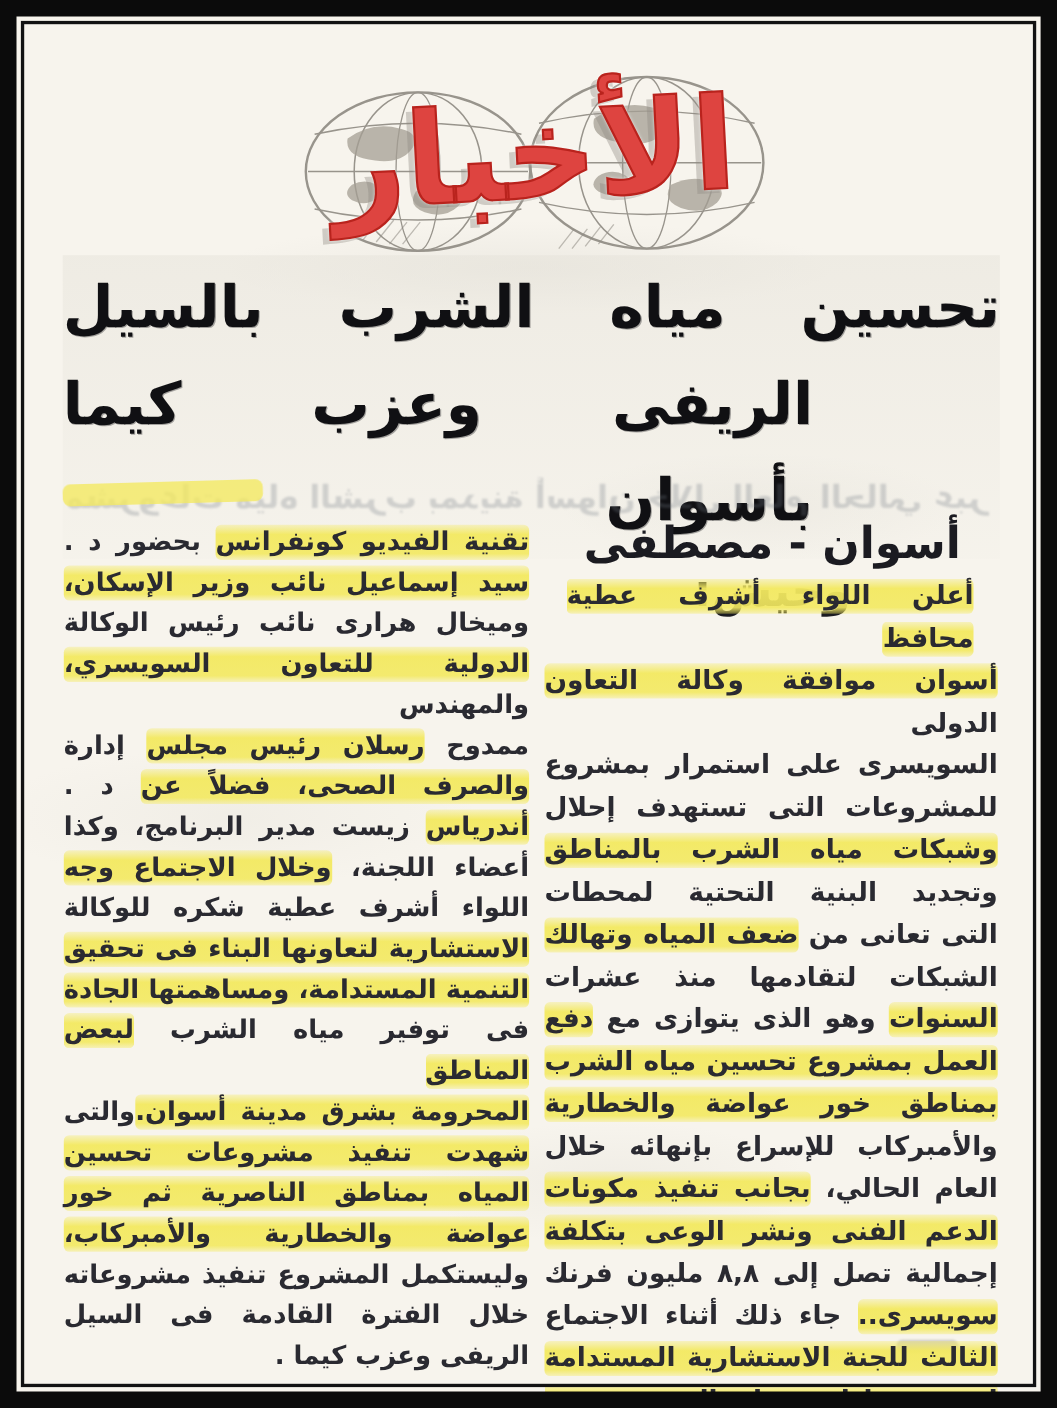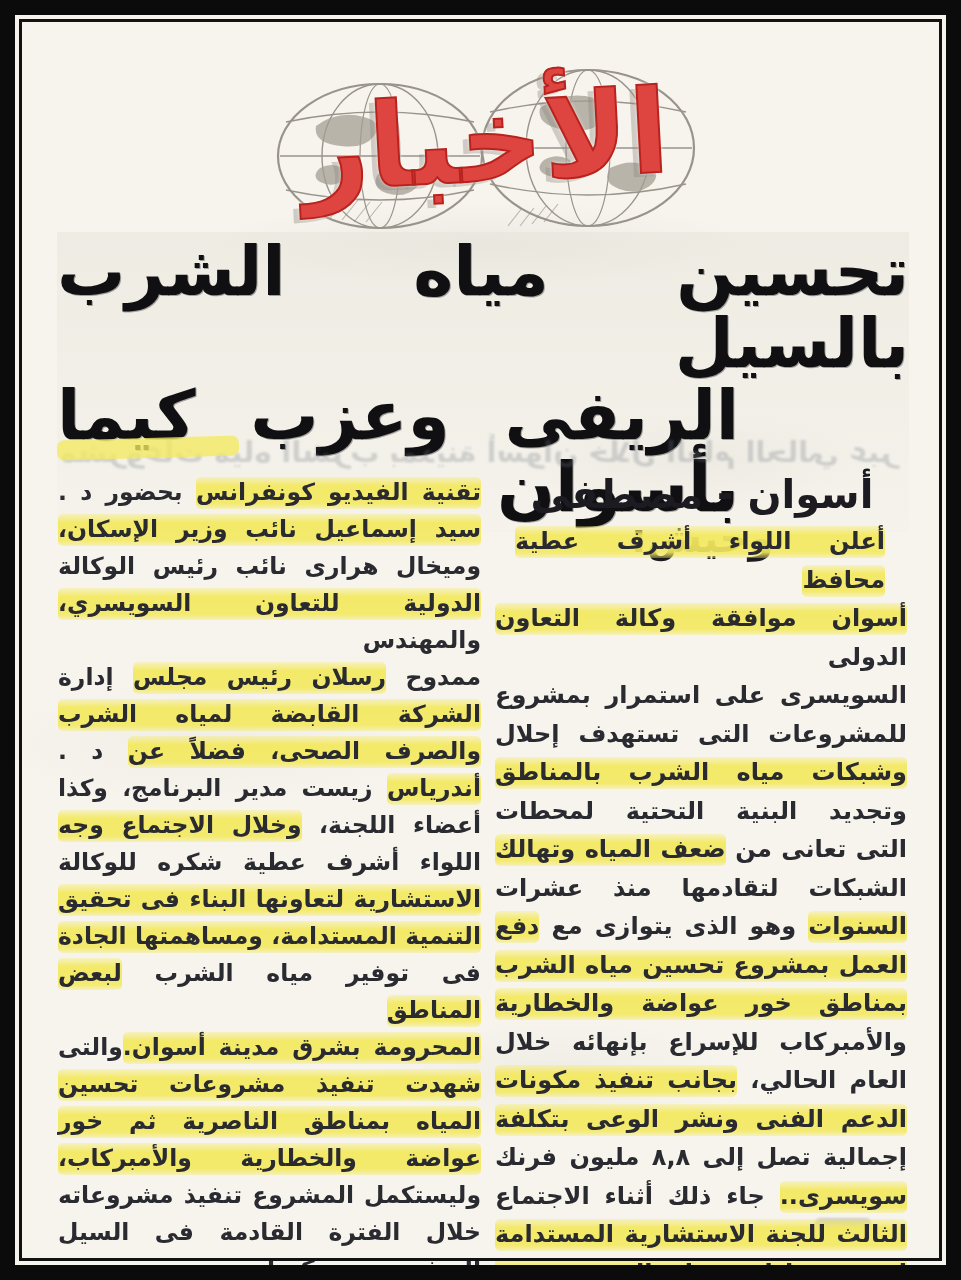--- a/index.html
+++ b/index.html
@@ -29,21 +29,21 @@
     white-space:nowrap;
   }
 
   
   .headline-block {
     position:absolute; left:57px; top:232px; width:852px; padding:4px 0 8px;
     background: linear-gradient(to bottom, rgba(228,225,216,.45), rgba(240,238,230,.25));
   }
   .headline-line {
     direction:rtl; font-weight:bold; color:#101013;
-    font-size:68px; line-height:72px;
+    font-size:53px; line-height:88px;
     text-align:justify; text-align-last:justify;
     text-shadow: 1px 1px 0 rgba(16,16,19,.35);
   }
   .headline-line.second { margin-right:170px; }
 
   
   .ghost-headline {
     position:absolute; left:60px; top:434px; width:845px; height:36px;
     direction:rtl; text-align:center; font-weight:bold; font-size:29px; line-height:36px;
     color:#6e7680; opacity:.27; filter:blur(1.2px);
@@ -165,21 +165,20 @@
       <div class="line"><span class="hl">سويسرى..</span><span> جاء ذلك أثناء الاجتماع</span></div>
       <div class="line"><span class="hl">الثالث للجنة الاستشارية المستدامة</span></div>
       <div class="line"><span class="hl">لمشروع إدارة مياه الشرب ٢٠٢١ عبر</span></div>
     </div>
   <div class="col col-left">
       <div class="line"><span class="hl">تقنية الفيديو كونفرانس</span><span> بحضور د .</span></div>
       <div class="line"><span class="hl">سيد إسماعيل نائب وزير الإسكان،</span></div>
       <div class="line"><span>وميخال هرارى نائب رئيس الوكالة</span></div>
       <div class="line"><span class="hl">الدولية للتعاون السويسري،</span><span> والمهندس</span></div>
       <div class="line"><span>ممدوح </span><span class="hl">رسلان رئيس مجلس</span><span> إدارة</span></div>
-      <div class="line"><span class="hl">الشركة القابضة لمياه الشرب</span></div>
       <div class="line"><span class="hl">والصرف الصحى، فضلاً عن</span><span> د .</span></div>
       <div class="line"><span class="hl">أندرياس</span><span> زيست مدير البرنامج، وكذا</span></div>
       <div class="line"><span>أعضاء اللجنة، </span><span class="hl">وخلال الاجتماع وجه</span></div>
       <div class="line"><span>اللواء أشرف عطية شكره للوكالة</span></div>
       <div class="line"><span class="hl">الاستشارية لتعاونها البناء فى تحقيق</span></div>
       <div class="line"><span class="hl">التنمية المستدامة، ومساهمتها الجادة</span></div>
       <div class="line"><span>فى توفير مياه الشرب </span><span class="hl">لبعض المناطق</span></div>
       <div class="line"><span class="hl">المحرومة بشرق مدينة أسوان.</span><span>والتى</span></div>
       <div class="line"><span class="hl">شهدت تنفيذ مشروعات تحسين</span></div>
       <div class="line"><span class="hl">المياه بمناطق الناصرية ثم خور</span></div>

